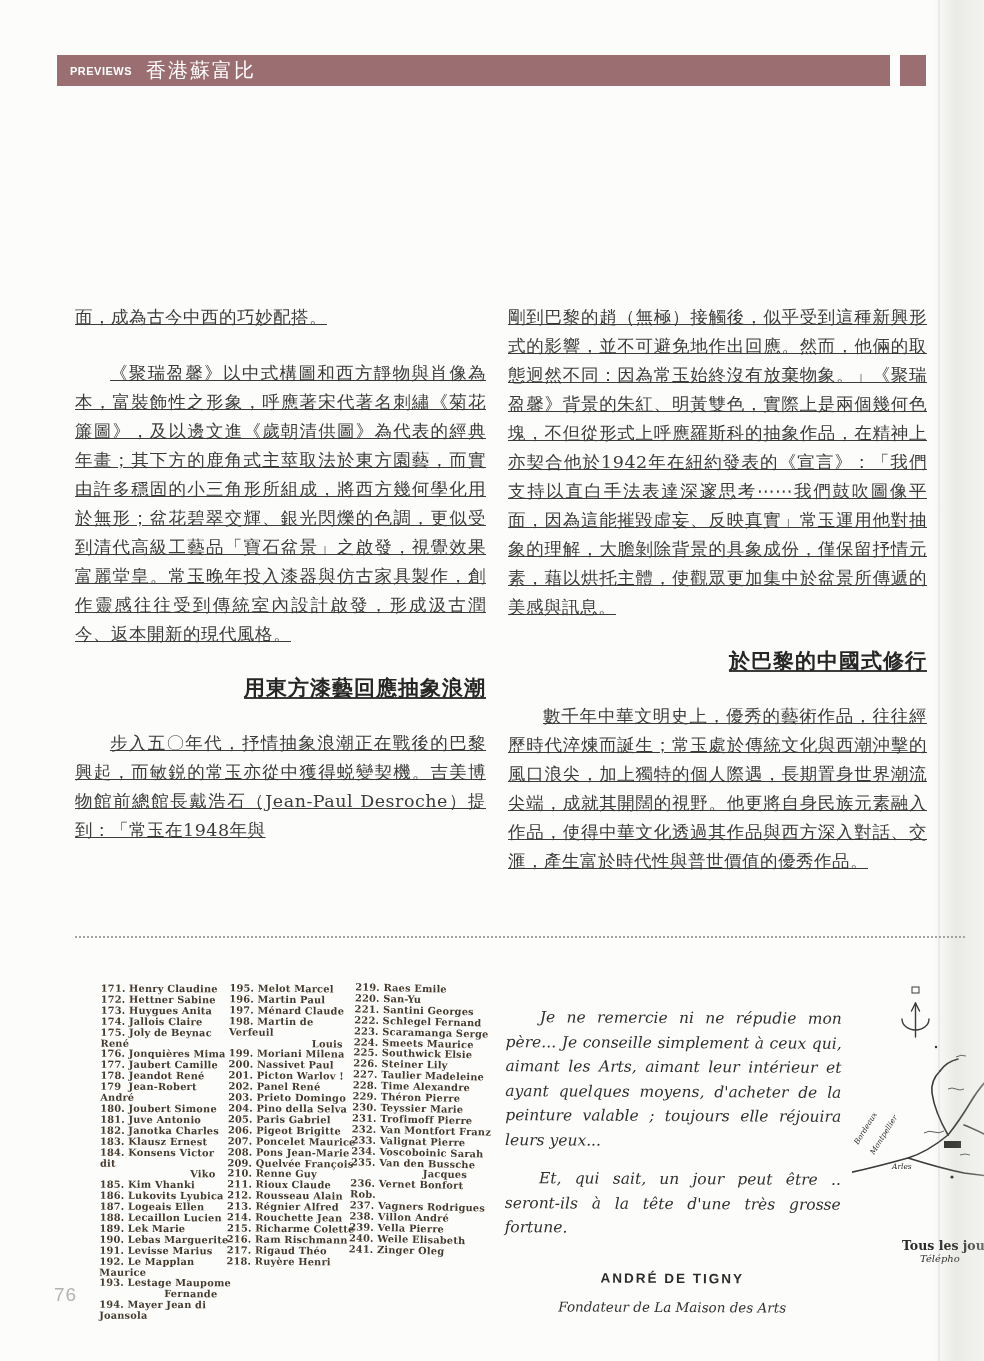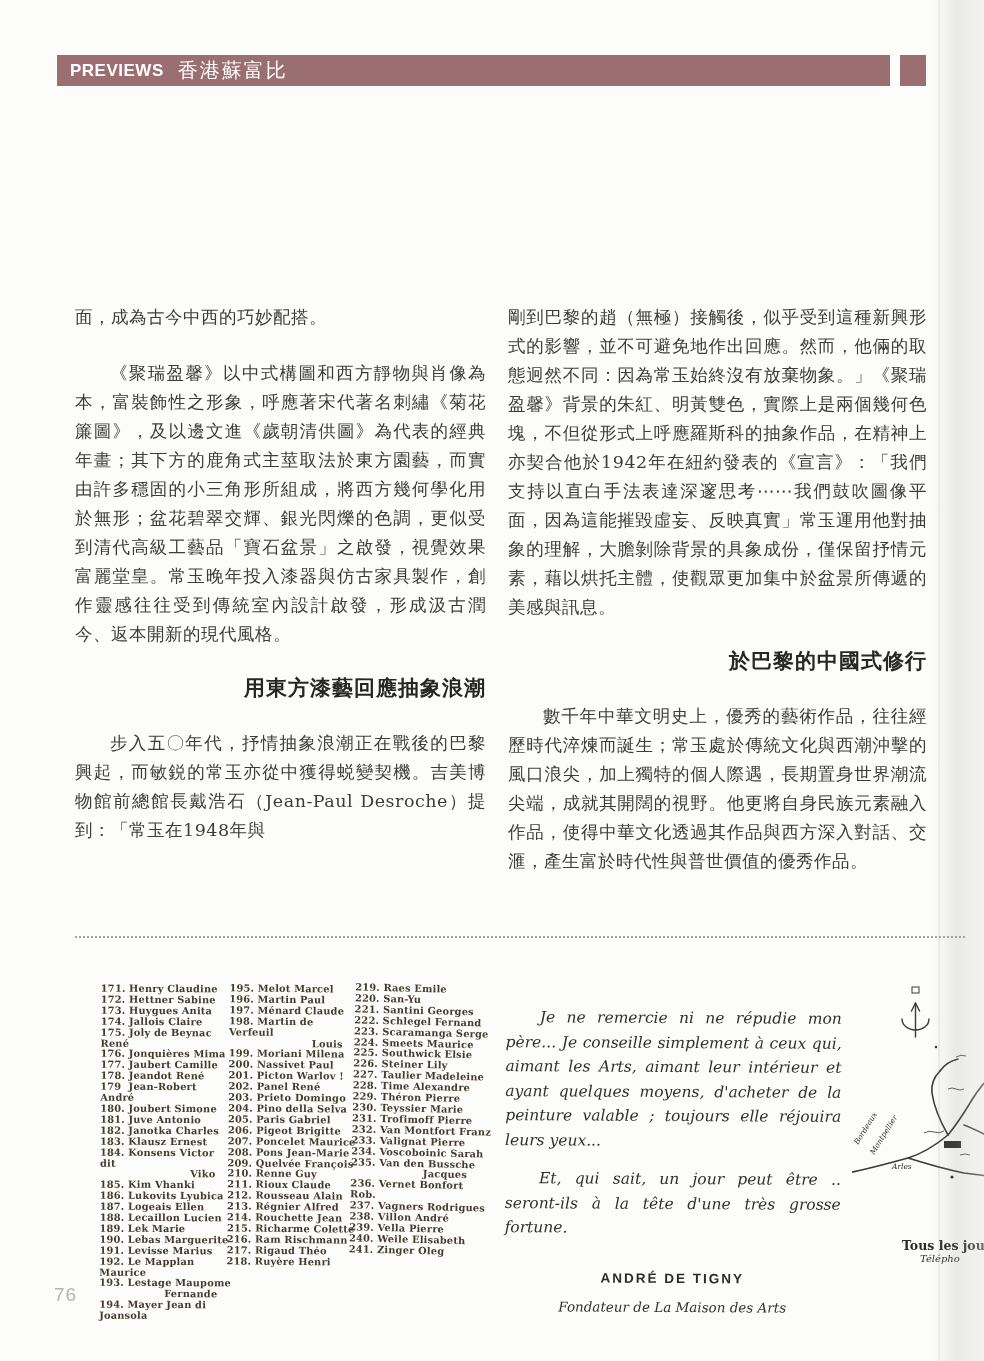--- a/index.html
+++ b/index.html
@@ -8,21 +8,21 @@
     background:#fcfcfa;overflow:hidden;
     font-family:"DejaVu Serif","Liberation Serif",serif;
   }
   
   .header-bar{
     position:absolute;left:57px;top:55px;width:833px;height:31px;
     display:flex;align-items:center;padding-left:13px;box-sizing:border-box;
   }
   .previews-label{
     color:#fff;font-family:"Liberation Sans","DejaVu Sans",sans-serif;
-    font-weight:bold;font-size:17px;letter-spacing:.5px;
+    font-weight:bold;font-size:11px;letter-spacing:.5px;
   }
   .header-title{
     color:#fff;font-size:20px;margin-left:14px;letter-spacing:2px;
     font-family:"DejaVu Serif",serif;
   }
   .header-square{position:absolute;left:900px;top:55px;width:26px;height:31px;}
   
   .edge-shadow{
     position:absolute;right:0;top:0;width:52px;height:1361px;pointer-events:none;
     background:linear-gradient(to right,
@@ -34,20 +34,21 @@
   }
   .edge-line{
     position:absolute;right:44px;top:0;width:2px;height:1361px;
     background:rgba(120,128,112,.10);pointer-events:none;
   }
   
   .col{
     position:absolute;top:303px;color:#3c3c3c;
     font-size:17.5px;line-height:29px;text-align:justify;
     letter-spacing:.5px;
+    text-decoration:underline;
   }
   .col-left{left:75px;width:411px;}
   .col-right{left:508px;width:419px;}
   .col p{margin:0;}
   .col p.indent{text-indent:2em;margin-top:27px;}
   .sec-heading{
     font-size:21px;color:#262626;font-weight:bold;letter-spacing:1px;
     margin:24px 0 13px 0;text-align:right;
   }
   

